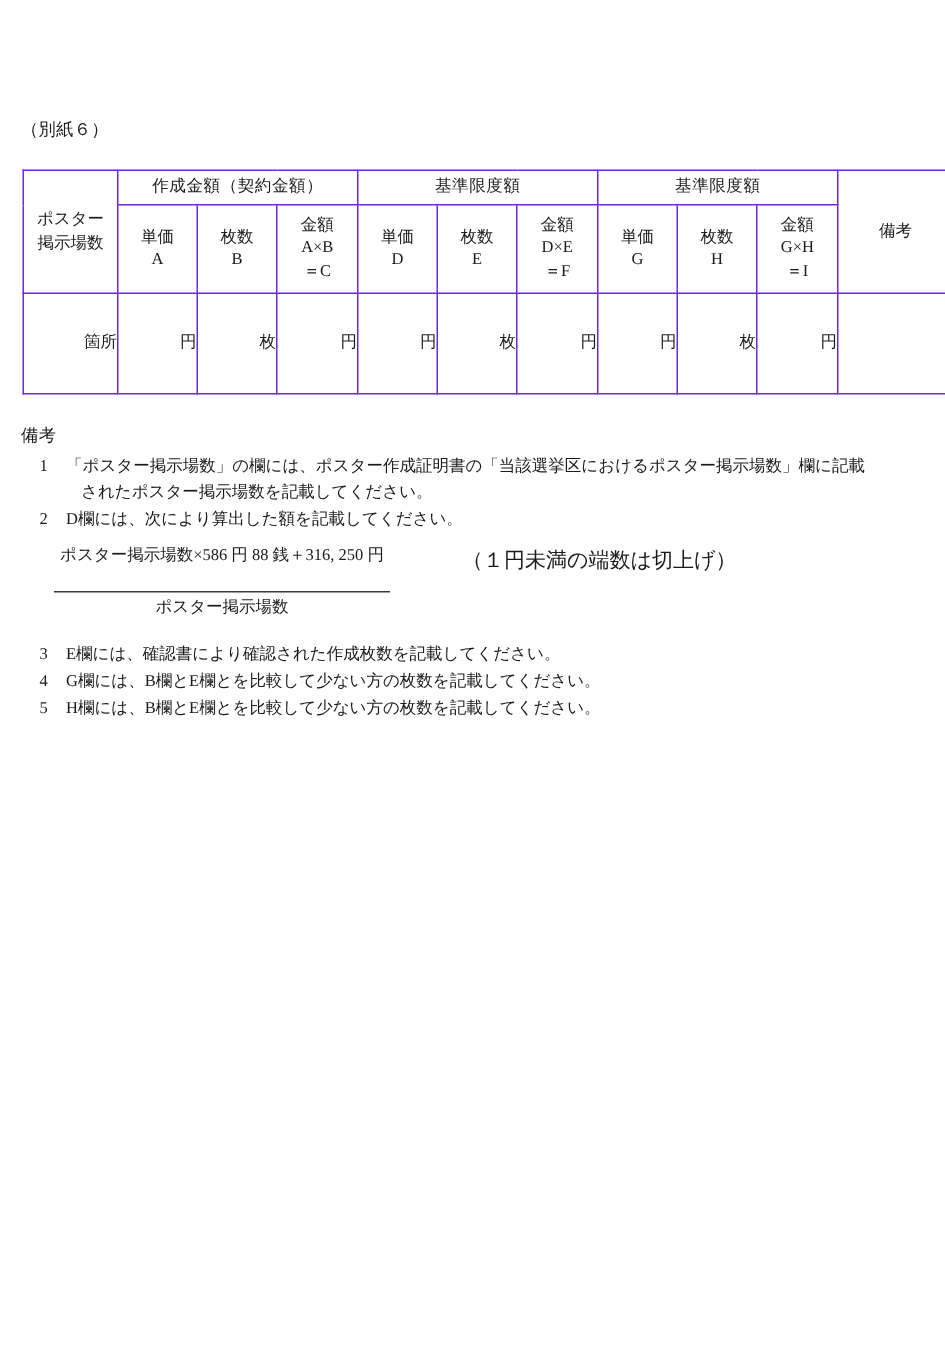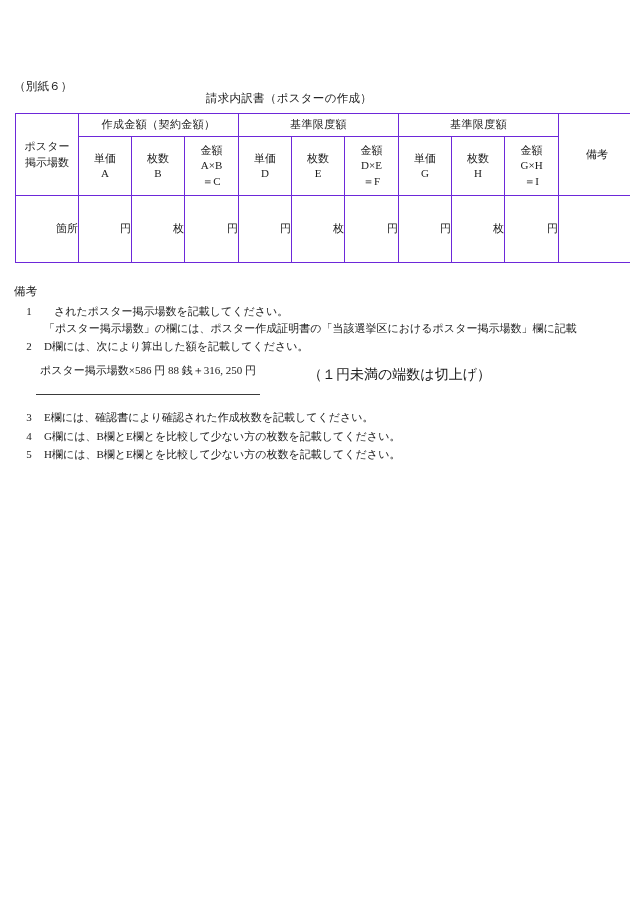--- a/index.html
+++ b/index.html
@@ -181,21 +181,20 @@
     margin-top: 14px;
   }
 </style>
 </head>
 <body>
 
 <div class="page">
 
   <div class="sheet-label">（別紙６）</div>
 
-  <div class="doc-title">請求内訳書（ポスターの作成）</div>
 
   <div class="table-wrap">
     <table class="breakdown">
       <colgroup>
         <col class="c-place">
         <col class="c-price">
           <col class="c-count">
           <col class="c-amount">
         <col class="c-price">
           <col class="c-count">
@@ -276,35 +275,36 @@
     </table>
   </div>
 
   <div class="notes">
 
     <div class="notes-heading">備考</div>
 
     <div class="note-item">
       <div class="note-num">1</div>
       <div class="note-body">
+        <span class="ln">「ポスター掲示場数」の欄には、ポスター作成証明書の「当該選挙区におけるポスター掲示場数」欄に記載</span>
         <span class="ln cont">されたポスター掲示場数を記載してください。</span>
-        <span class="ln">「ポスター掲示場数」の欄には、ポスター作成証明書の「当該選挙区におけるポスター掲示場数」欄に記載</span>
       </div>
     </div>
 
     <div class="note-item">
       <div class="note-num">2</div>
       <div class="note-body">
         <span class="ln">D欄には、次により算出した額を記載してください。</span>
       </div>
     </div>
 
     <div class="formula-row">
       <div class="fraction">
         <div class="numerator">ポスター掲示場数×586 円 88 銭＋316, 250 円</div>
+        <div class="denominator">ポスター掲示場数</div>
       </div>
       <div class="round-note">（１円未満の端数は切上げ）</div>
     </div>
 
     <div class="tail-notes">
       <div class="note-item">
         <div class="note-num">3</div>
         <div class="note-body">
           <span class="ln">E欄には、確認書により確認された作成枚数を記載してください。</span>
         </div>

